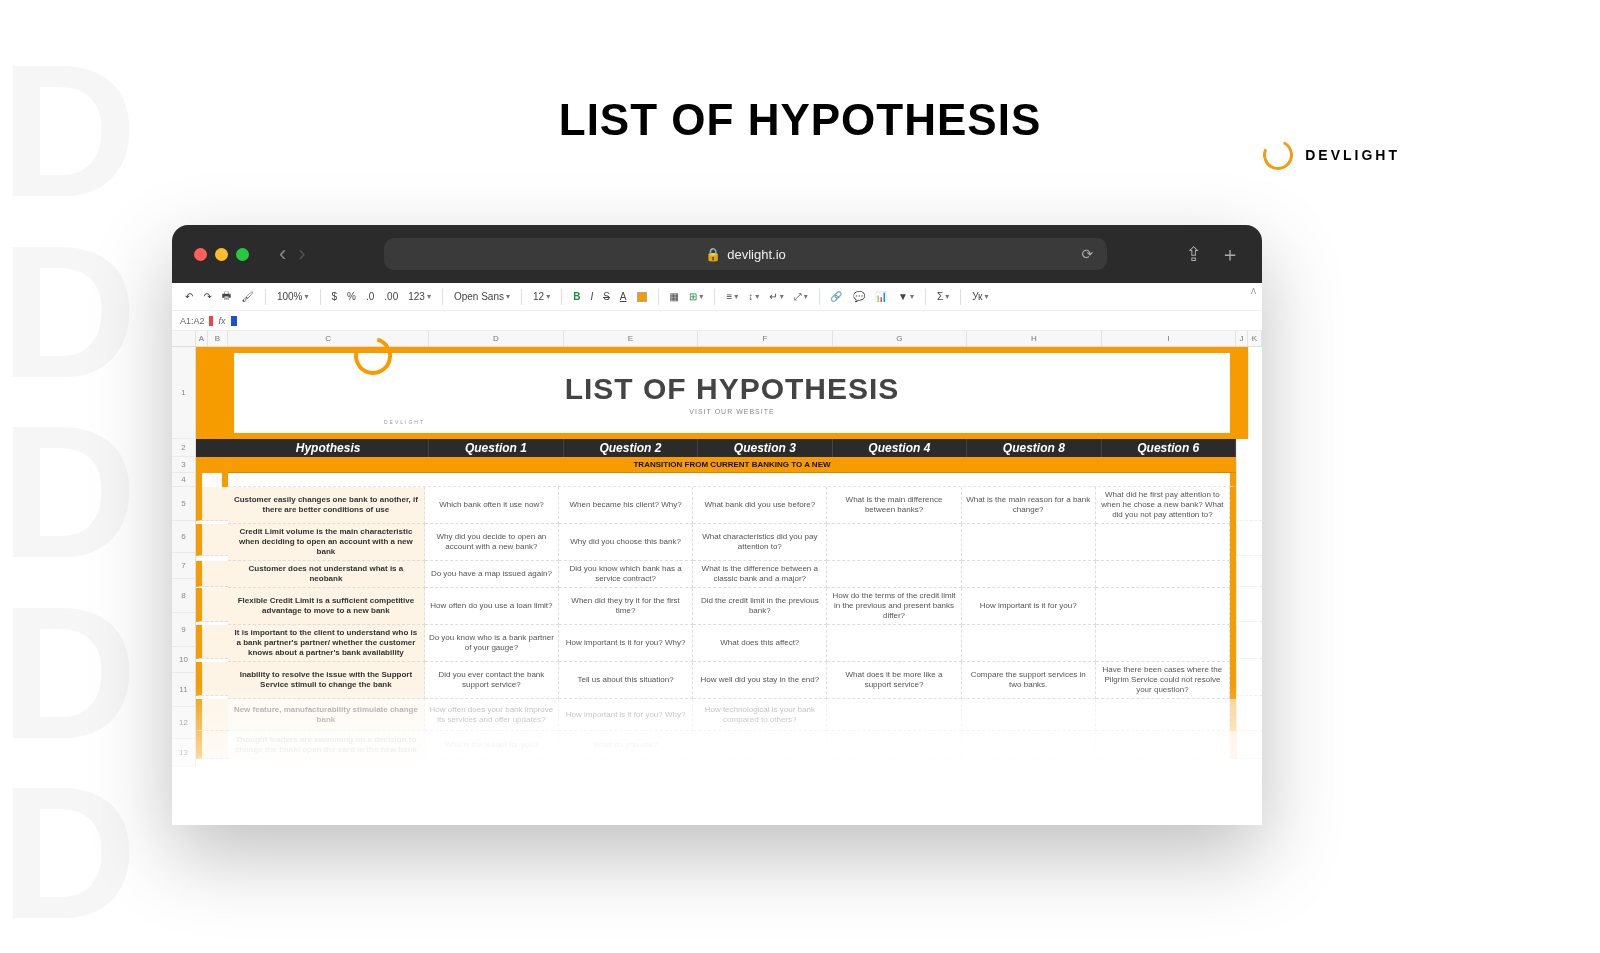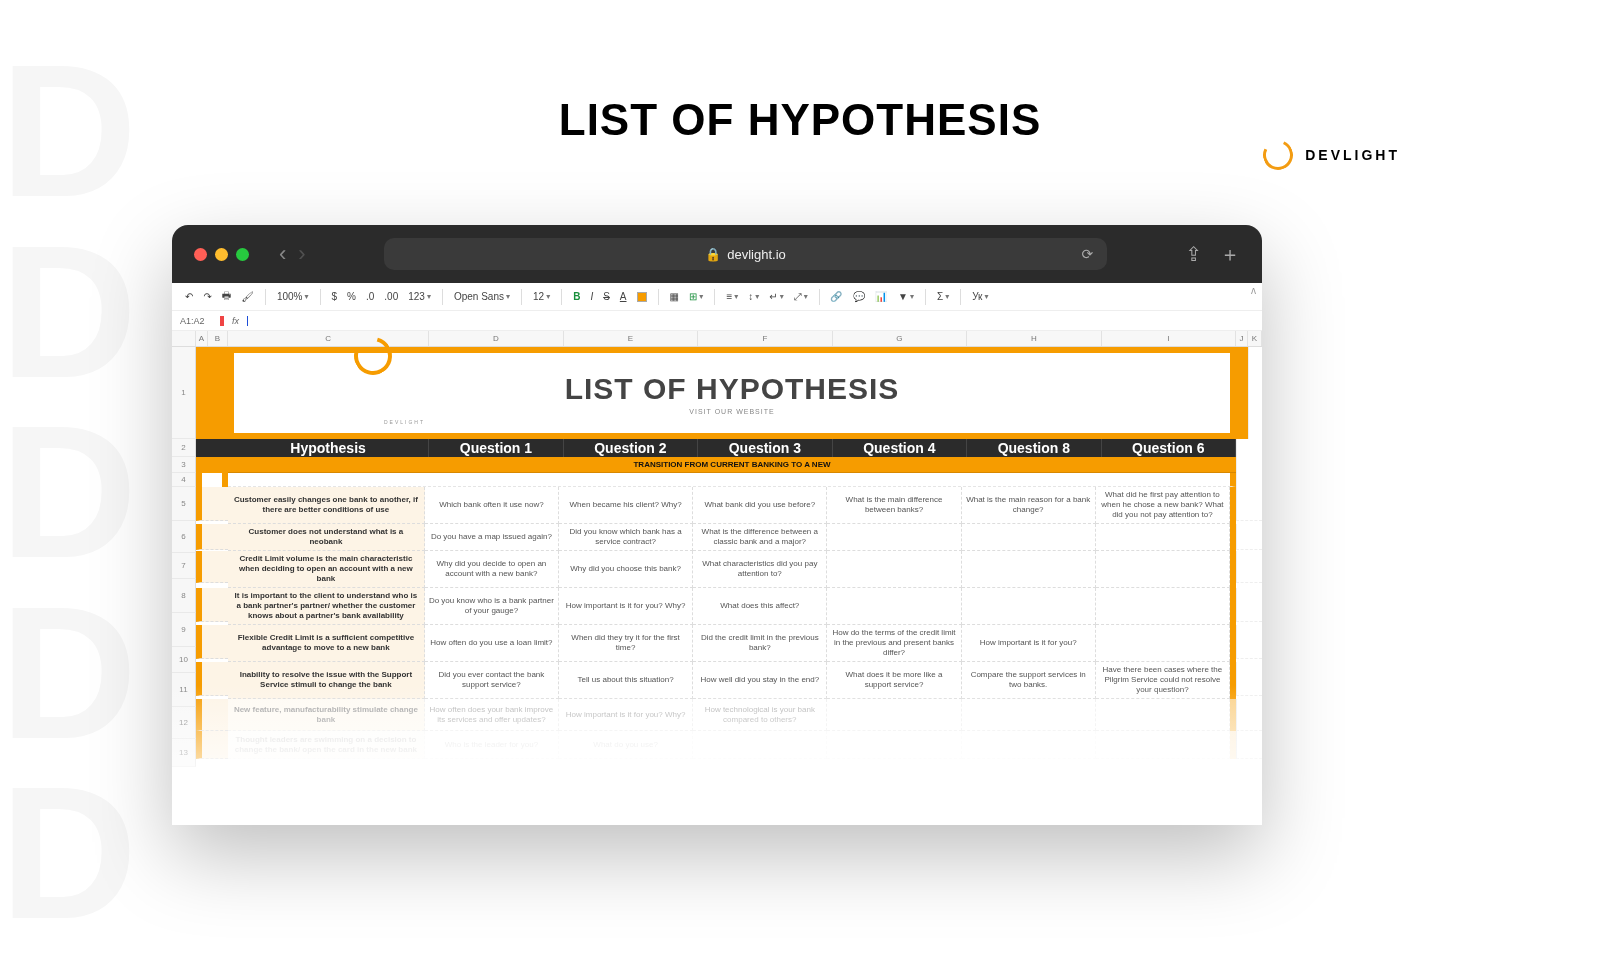--- a/index.html
+++ b/index.html
@@ -110,22 +110,22 @@
   .tb .dd::after { content: " ▾"; font-size: 8px; color: #777; }
 
   .fbar {
     height: 20px;
     display: flex;
     align-items: center;
     font-size: 9px;
     color: #666;
     border-bottom: 1px solid #eee;
   }
-  .fbar .cellref { width: 52px; padding-left: 8px; border-right: 4px solid #ef4444; }
-  .fbar .fx { width: 24px; text-align: center; font-style: italic; border-right: 1px solid #1d4ed8; }
+  .fbar .cellref { width: 41px; padding-left: 8px; border-right: 4px solid #ef4444; }
+  .fbar .fx { width: 24px; text-align: center; font-style: italic; border-right: 6px solid #1d4ed8; }
   .fbar input { flex:1; border:none; outline:none; font-size:9px; padding-left:6px; }
 
   
   .sheet { position: relative; font-size: 9px; color: #444; }
   .colheads { display: flex; height: 16px; background: #f7f7f7; border-bottom: 1px solid #ddd; }
   .colheads div { border-right: 1px solid #e2e2e2; text-align: center; line-height: 16px; color: #777; font-size: 8px; }
   .rowgutter {
     position: absolute; left: 0; top: 16px; width: 24px;
   }
   .rowgutter div {
@@ -160,22 +160,23 @@
   }
   .bannerrow h2 { font-size: 30px; font-weight: 800; letter-spacing: 1px; }
   .bannerrow .sub { font-size: 7px; color: #888; letter-spacing: 1px; margin-top: 2px; }
   .bannerrow .dl { position:absolute; left:150px; bottom:8px; font-size:5px; color:#999; letter-spacing:2px;}
 
   .headerrow {
     display: flex;
     height: 18px;
     background: #2b2b2b;
     color: #fff;
-    font-size: 14px;
+    font-size: 12px;
     font-weight: 600;
+    font-style: italic;
   }
   .headerrow div { flex: 1; text-align: center; line-height: 18px; border-right: 1px solid #444; }
   .headerrow div:first-child { flex: 1.5; }
 
   .sectionrow {
     height: 16px;
     background: #f69c00;
     text-align: center;
     font-size: 8px;
     font-weight: 700;
@@ -437,67 +438,67 @@
               <div>Which bank often it use now?</div>
               <div>When became his client? Why?</div>
               <div>What bank did you use before?</div>
               <div>What is the main difference between banks?</div>
               <div>What is the main reason for a bank change?</div>
               <div>What did he first pay attention to when he chose a new bank? What did you not pay attention to?</div>
             </div>
             <div style="width: 26px; border-left: 1px solid rgb(238, 238, 238); border-bottom: 1px dashed rgb(238, 238, 238); height: 34px;"></div>
           </div>
           <div style="display: flex;">
+            <div style="width: 32px; border-left: 6px solid rgb(246, 156, 0); border-right: 0px; box-sizing: border-box; background: rgb(253, 244, 230); border-bottom: 1px dashed rgb(221, 221, 221); height: 32px;"></div>
+            <div class="datarow" style="flex: 1 1 0%; min-height: 32px; border-left: none;">
+              <div>Credit Limit volume is the main characteristic when deciding to open an account with a new bank</div>
+              <div>Why did you decide to open an account with a new bank?</div>
+              <div>Why did you choose this bank?</div>
+              <div>What characteristics did you pay attention to?</div>
+              <div></div>
+              <div></div>
+              <div></div>
+            </div>
+            <div style="width: 26px; border-left: 1px solid rgb(238, 238, 238); border-bottom: 1px dashed rgb(238, 238, 238); height: 32px;"></div>
+          </div>
+          <div style="display: flex;">
             <div style="width: 32px; border-left: 6px solid rgb(246, 156, 0); border-right: 0px; box-sizing: border-box; background: rgb(253, 244, 230); border-bottom: 1px dashed rgb(221, 221, 221); height: 26px;"></div>
             <div class="datarow" style="flex: 1 1 0%; min-height: 26px; border-left: none;">
               <div>Customer does not understand what is a neobank</div>
               <div>Do you have a map issued again?</div>
               <div>Did you know which bank has a service contract?</div>
               <div>What is the difference between a classic bank and a major?</div>
               <div></div>
               <div></div>
               <div></div>
             </div>
             <div style="width: 26px; border-left: 1px solid rgb(238, 238, 238); border-bottom: 1px dashed rgb(238, 238, 238); height: 26px;"></div>
-          </div>
-          <div style="display: flex;">
-            <div style="width: 32px; border-left: 6px solid rgb(246, 156, 0); border-right: 0px; box-sizing: border-box; background: rgb(253, 244, 230); border-bottom: 1px dashed rgb(221, 221, 221); height: 32px;"></div>
-            <div class="datarow" style="flex: 1 1 0%; min-height: 32px; border-left: none;">
-              <div>Credit Limit volume is the main characteristic when deciding to open an account with a new bank</div>
-              <div>Why did you decide to open an account with a new bank?</div>
-              <div>Why did you choose this bank?</div>
-              <div>What characteristics did you pay attention to?</div>
-              <div></div>
-              <div></div>
-              <div></div>
-            </div>
-            <div style="width: 26px; border-left: 1px solid rgb(238, 238, 238); border-bottom: 1px dashed rgb(238, 238, 238); height: 32px;"></div>
-          </div>
-          <div style="display: flex;">
-            <div style="width: 32px; border-left: 6px solid rgb(246, 156, 0); border-right: 0px; box-sizing: border-box; background: rgb(253, 244, 230); border-bottom: 1px dashed rgb(221, 221, 221); height: 34px;"></div>
-            <div class="datarow" style="flex: 1 1 0%; min-height: 34px; border-left: none;">
-              <div>It is important to the client to understand who is a bank partner's partner/ whether the customer knows about a partner's bank availability</div>
-              <div>Do you know who is a bank partner of your gauge?</div>
-              <div>How important is it for you? Why?</div>
-              <div>What does this affect?</div>
-              <div></div>
-              <div></div>
-              <div></div>
-            </div>
-            <div style="width: 26px; border-left: 1px solid rgb(238, 238, 238); border-bottom: 1px dashed rgb(238, 238, 238); height: 34px;"></div>
           </div>
           <div style="display: flex;">
             <div style="width: 32px; border-left: 6px solid rgb(246, 156, 0); border-right: 0px; box-sizing: border-box; background: rgb(253, 244, 230); border-bottom: 1px dashed rgb(221, 221, 221); height: 34px;"></div>
             <div class="datarow" style="flex: 1 1 0%; min-height: 34px; border-left: none;">
               <div>Flexible Credit Limit is a sufficient competitive advantage to move to a new bank</div>
               <div>How often do you use a loan limit?</div>
               <div>When did they try it for the first time?</div>
               <div>Did the credit limit in the previous bank?</div>
               <div>How do the terms of the credit limit in the previous and present banks differ?</div>
               <div>How important is it for you?</div>
+              <div></div>
+            </div>
+            <div style="width: 26px; border-left: 1px solid rgb(238, 238, 238); border-bottom: 1px dashed rgb(238, 238, 238); height: 34px;"></div>
+          </div>
+          <div style="display: flex;">
+            <div style="width: 32px; border-left: 6px solid rgb(246, 156, 0); border-right: 0px; box-sizing: border-box; background: rgb(253, 244, 230); border-bottom: 1px dashed rgb(221, 221, 221); height: 34px;"></div>
+            <div class="datarow" style="flex: 1 1 0%; min-height: 34px; border-left: none;">
+              <div>It is important to the client to understand who is a bank partner's partner/ whether the customer knows about a partner's bank availability</div>
+              <div>Do you know who is a bank partner of your gauge?</div>
+              <div>How important is it for you? Why?</div>
+              <div>What does this affect?</div>
+              <div></div>
+              <div></div>
               <div></div>
             </div>
             <div style="width: 26px; border-left: 1px solid rgb(238, 238, 238); border-bottom: 1px dashed rgb(238, 238, 238); height: 34px;"></div>
           </div>
           <div style="display: flex;">
             <div style="width: 32px; border-left: 6px solid rgb(246, 156, 0); border-right: 0px; box-sizing: border-box; background: rgb(253, 244, 230); border-bottom: 1px dashed rgb(221, 221, 221); height: 34px;"></div>
             <div class="datarow" style="flex: 1 1 0%; min-height: 34px; border-left: none;">
               <div>Inability to resolve the issue with the Support Service stimuli to change the bank</div>
               <div>Did you ever contact the bank support service?</div>
               <div>Tell us about this situation?</div>

